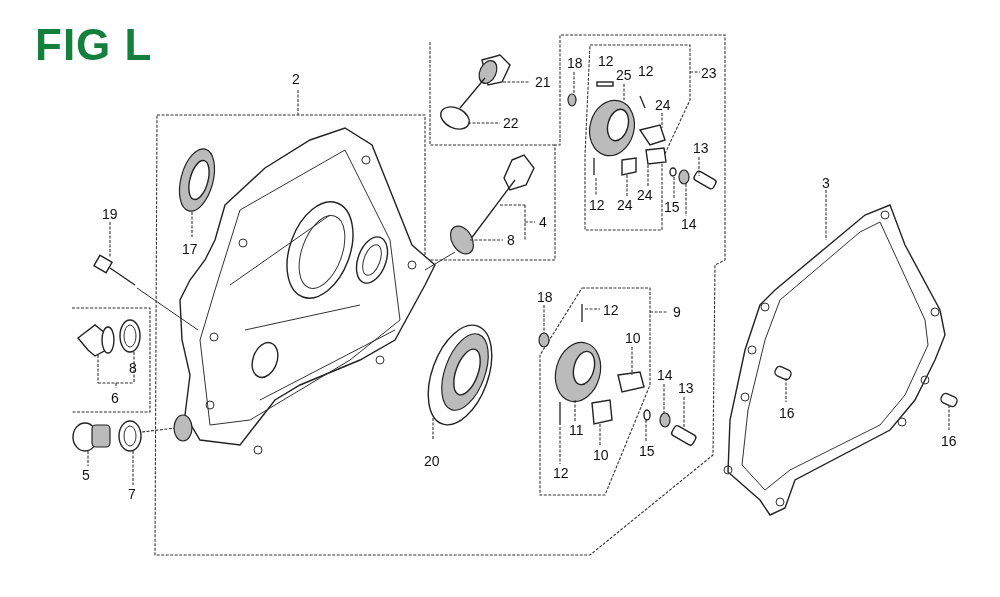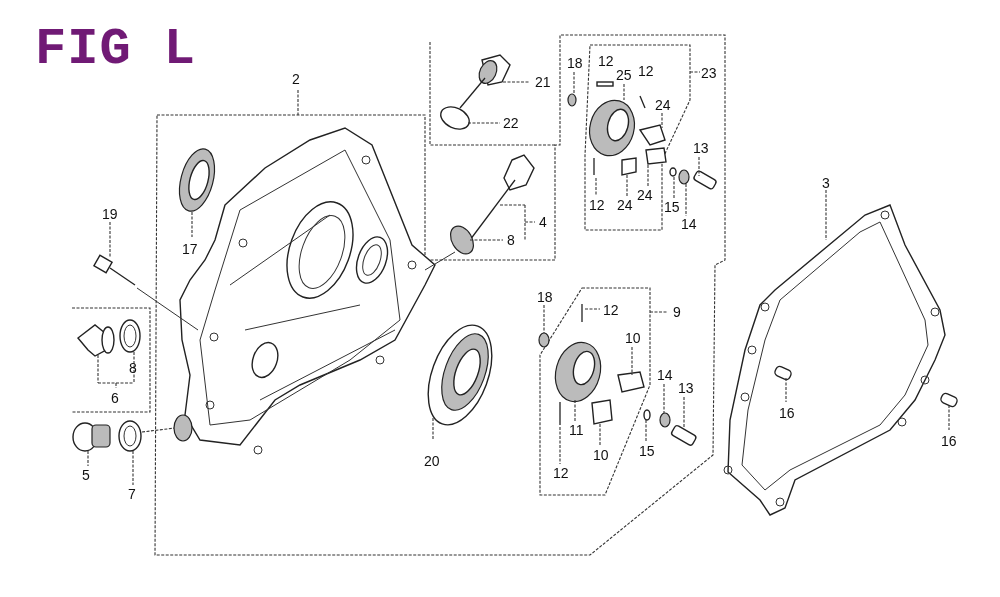--- a/index.html
+++ b/index.html
@@ -1,17 +1,17 @@
 <!DOCTYPE html>
 <html><head>
 <meta charset="utf-8">
 <style>
   html, body { margin: 0; padding: 0; background: #ffffff; }
   body { width: 1000px; height: 597px; position: relative; overflow: hidden; font-family: "Liberation Sans", sans-serif; }
-  #fig-title { position: absolute; left: 35px; top: 20px; font-size: 52px; font-weight: bold; color: #701a75; letter-spacing: 1px; font-family: Liberation Mono, monospace; }
+  #fig-title { position: absolute; left: 35px; top: 20px; font-size: 44px; font-weight: bold; color: #15803d; letter-spacing: 1px; font-family: Liberation Sans, sans-serif; }
   svg#diagram { position: absolute; left: 0; top: 0; width: 1000px; height: 597px; }
   .ln { fill: none; stroke: #222; stroke-width: 1.3; }
   .dash { fill: none; stroke: #333; stroke-width: 1.1; stroke-dasharray: 3 1.5; }
   .part { fill: #fff; stroke: #222; stroke-width: 1.4; }
   .part-thin { fill: none; stroke: #333; stroke-width: 1; }
   .hatch { fill: #bbb; stroke: #222; stroke-width: 1.2; }
   .callout { font-family: "Liberation Sans", sans-serif; font-size: 14px; fill: #111; }
 </style>
 </head>
 <body>

